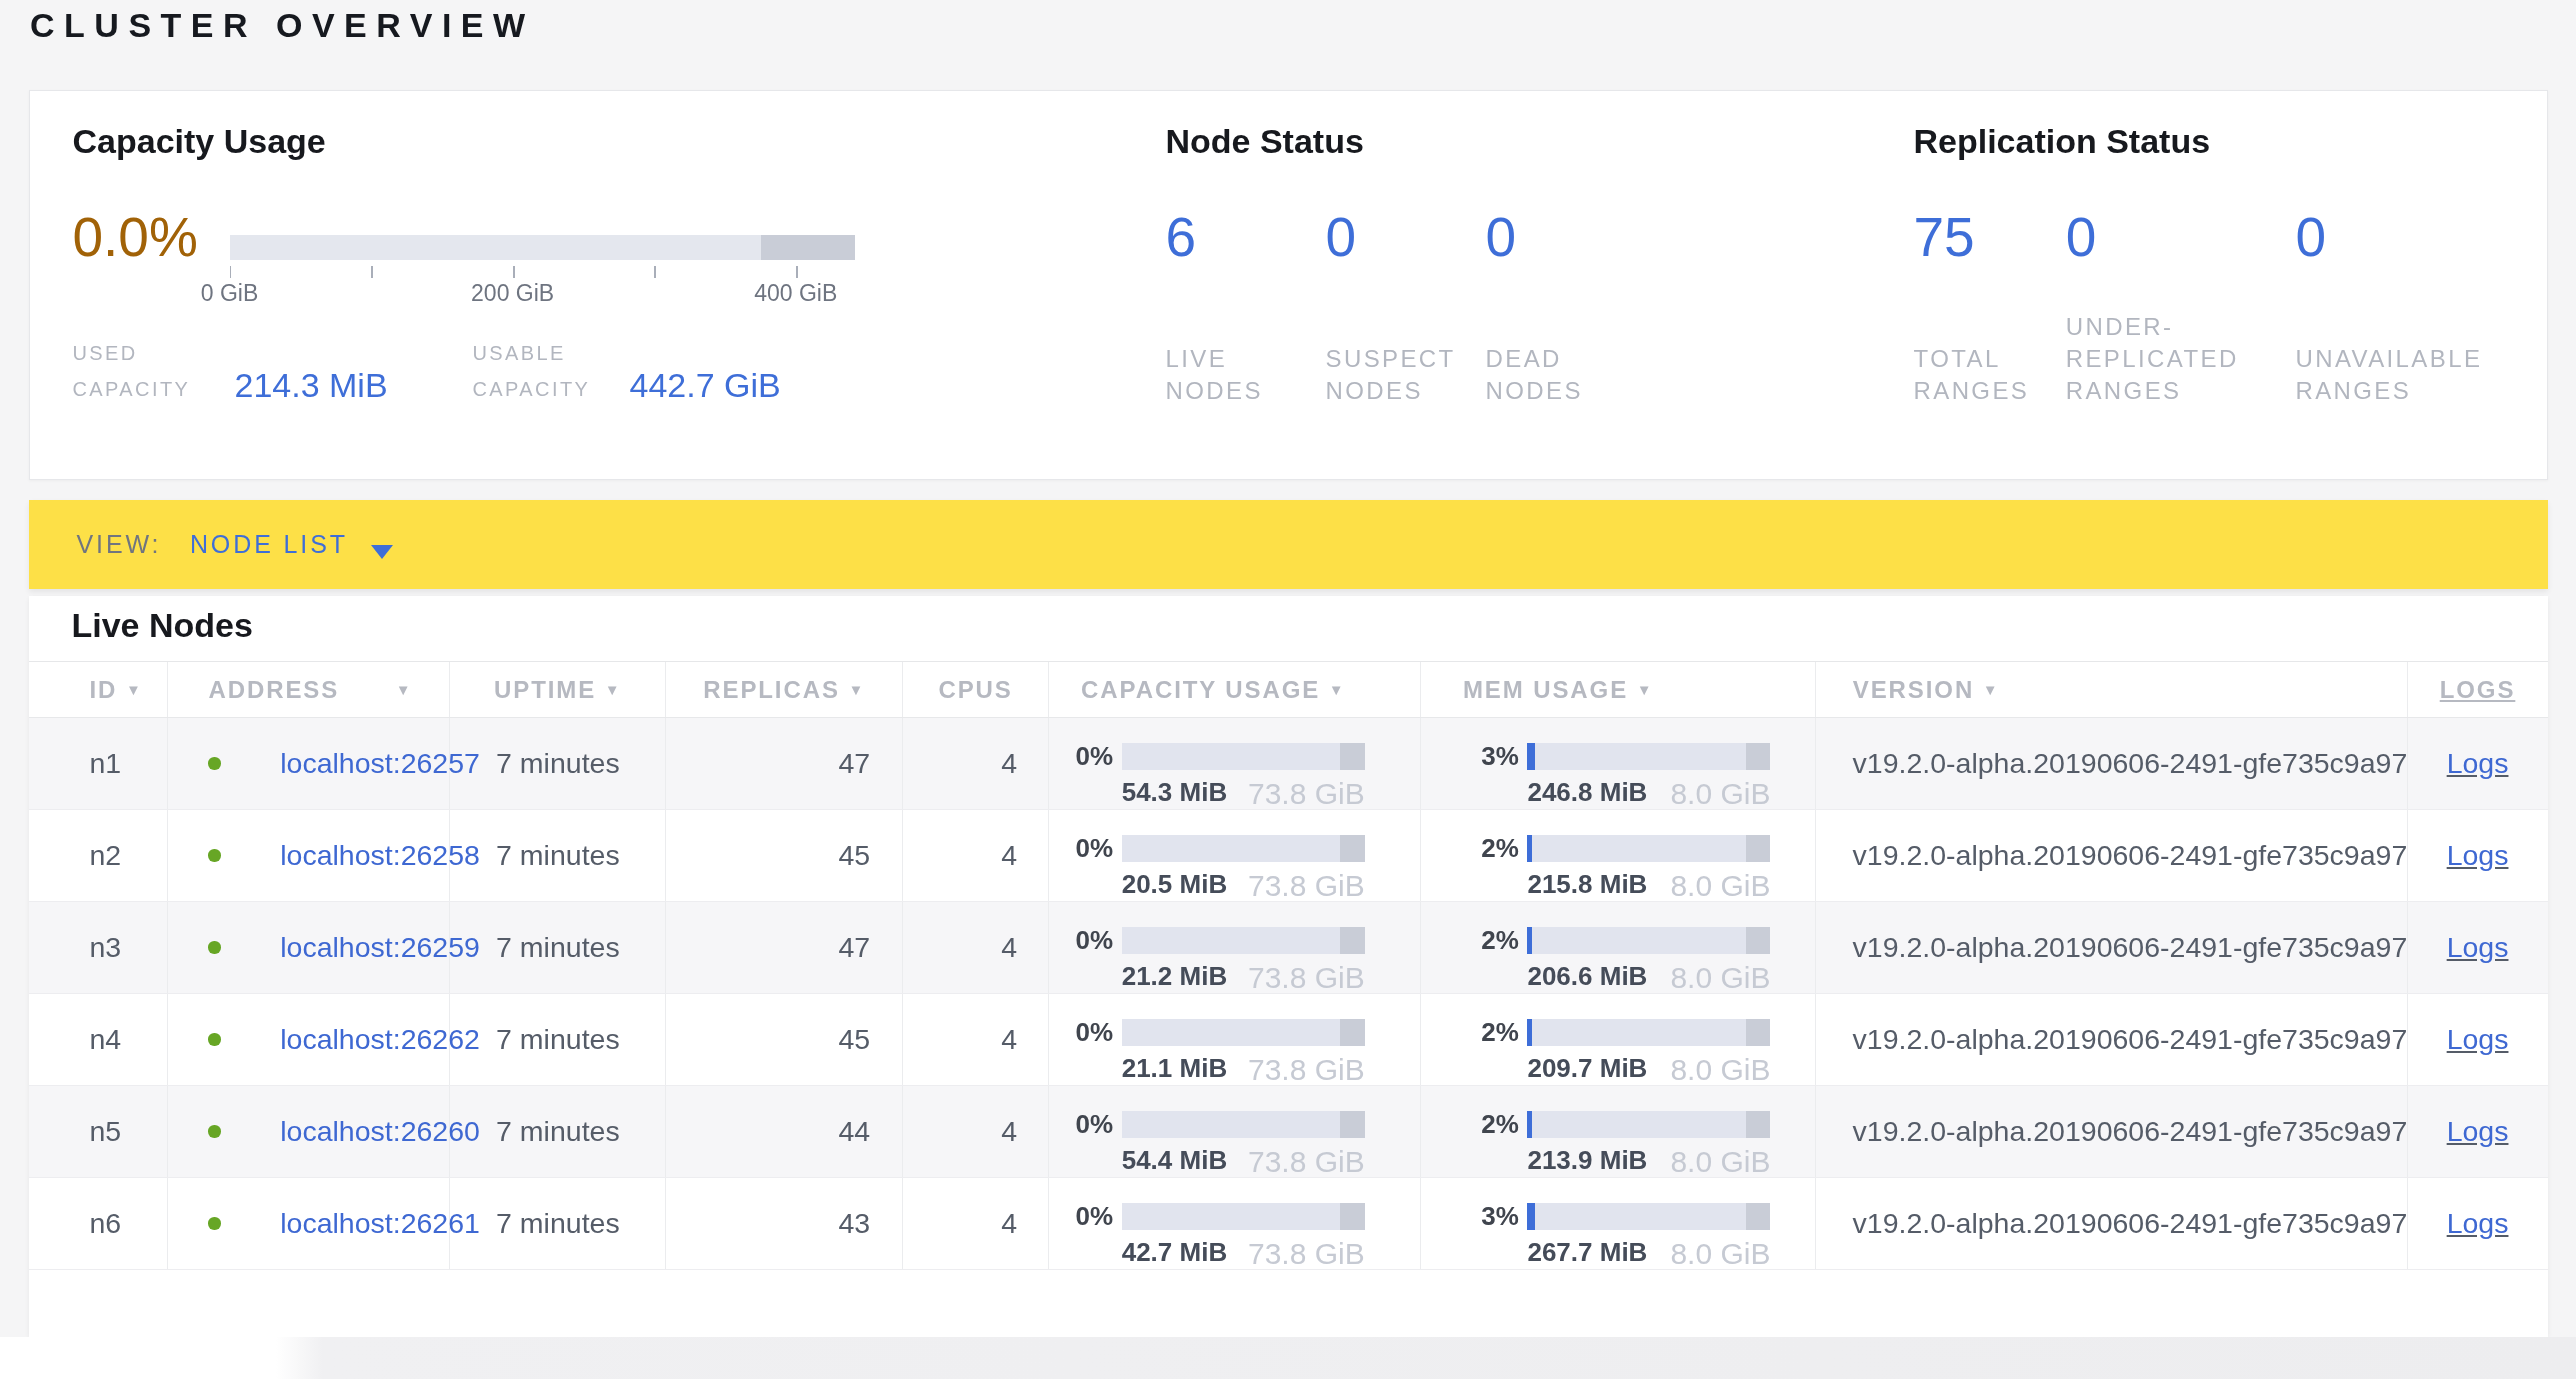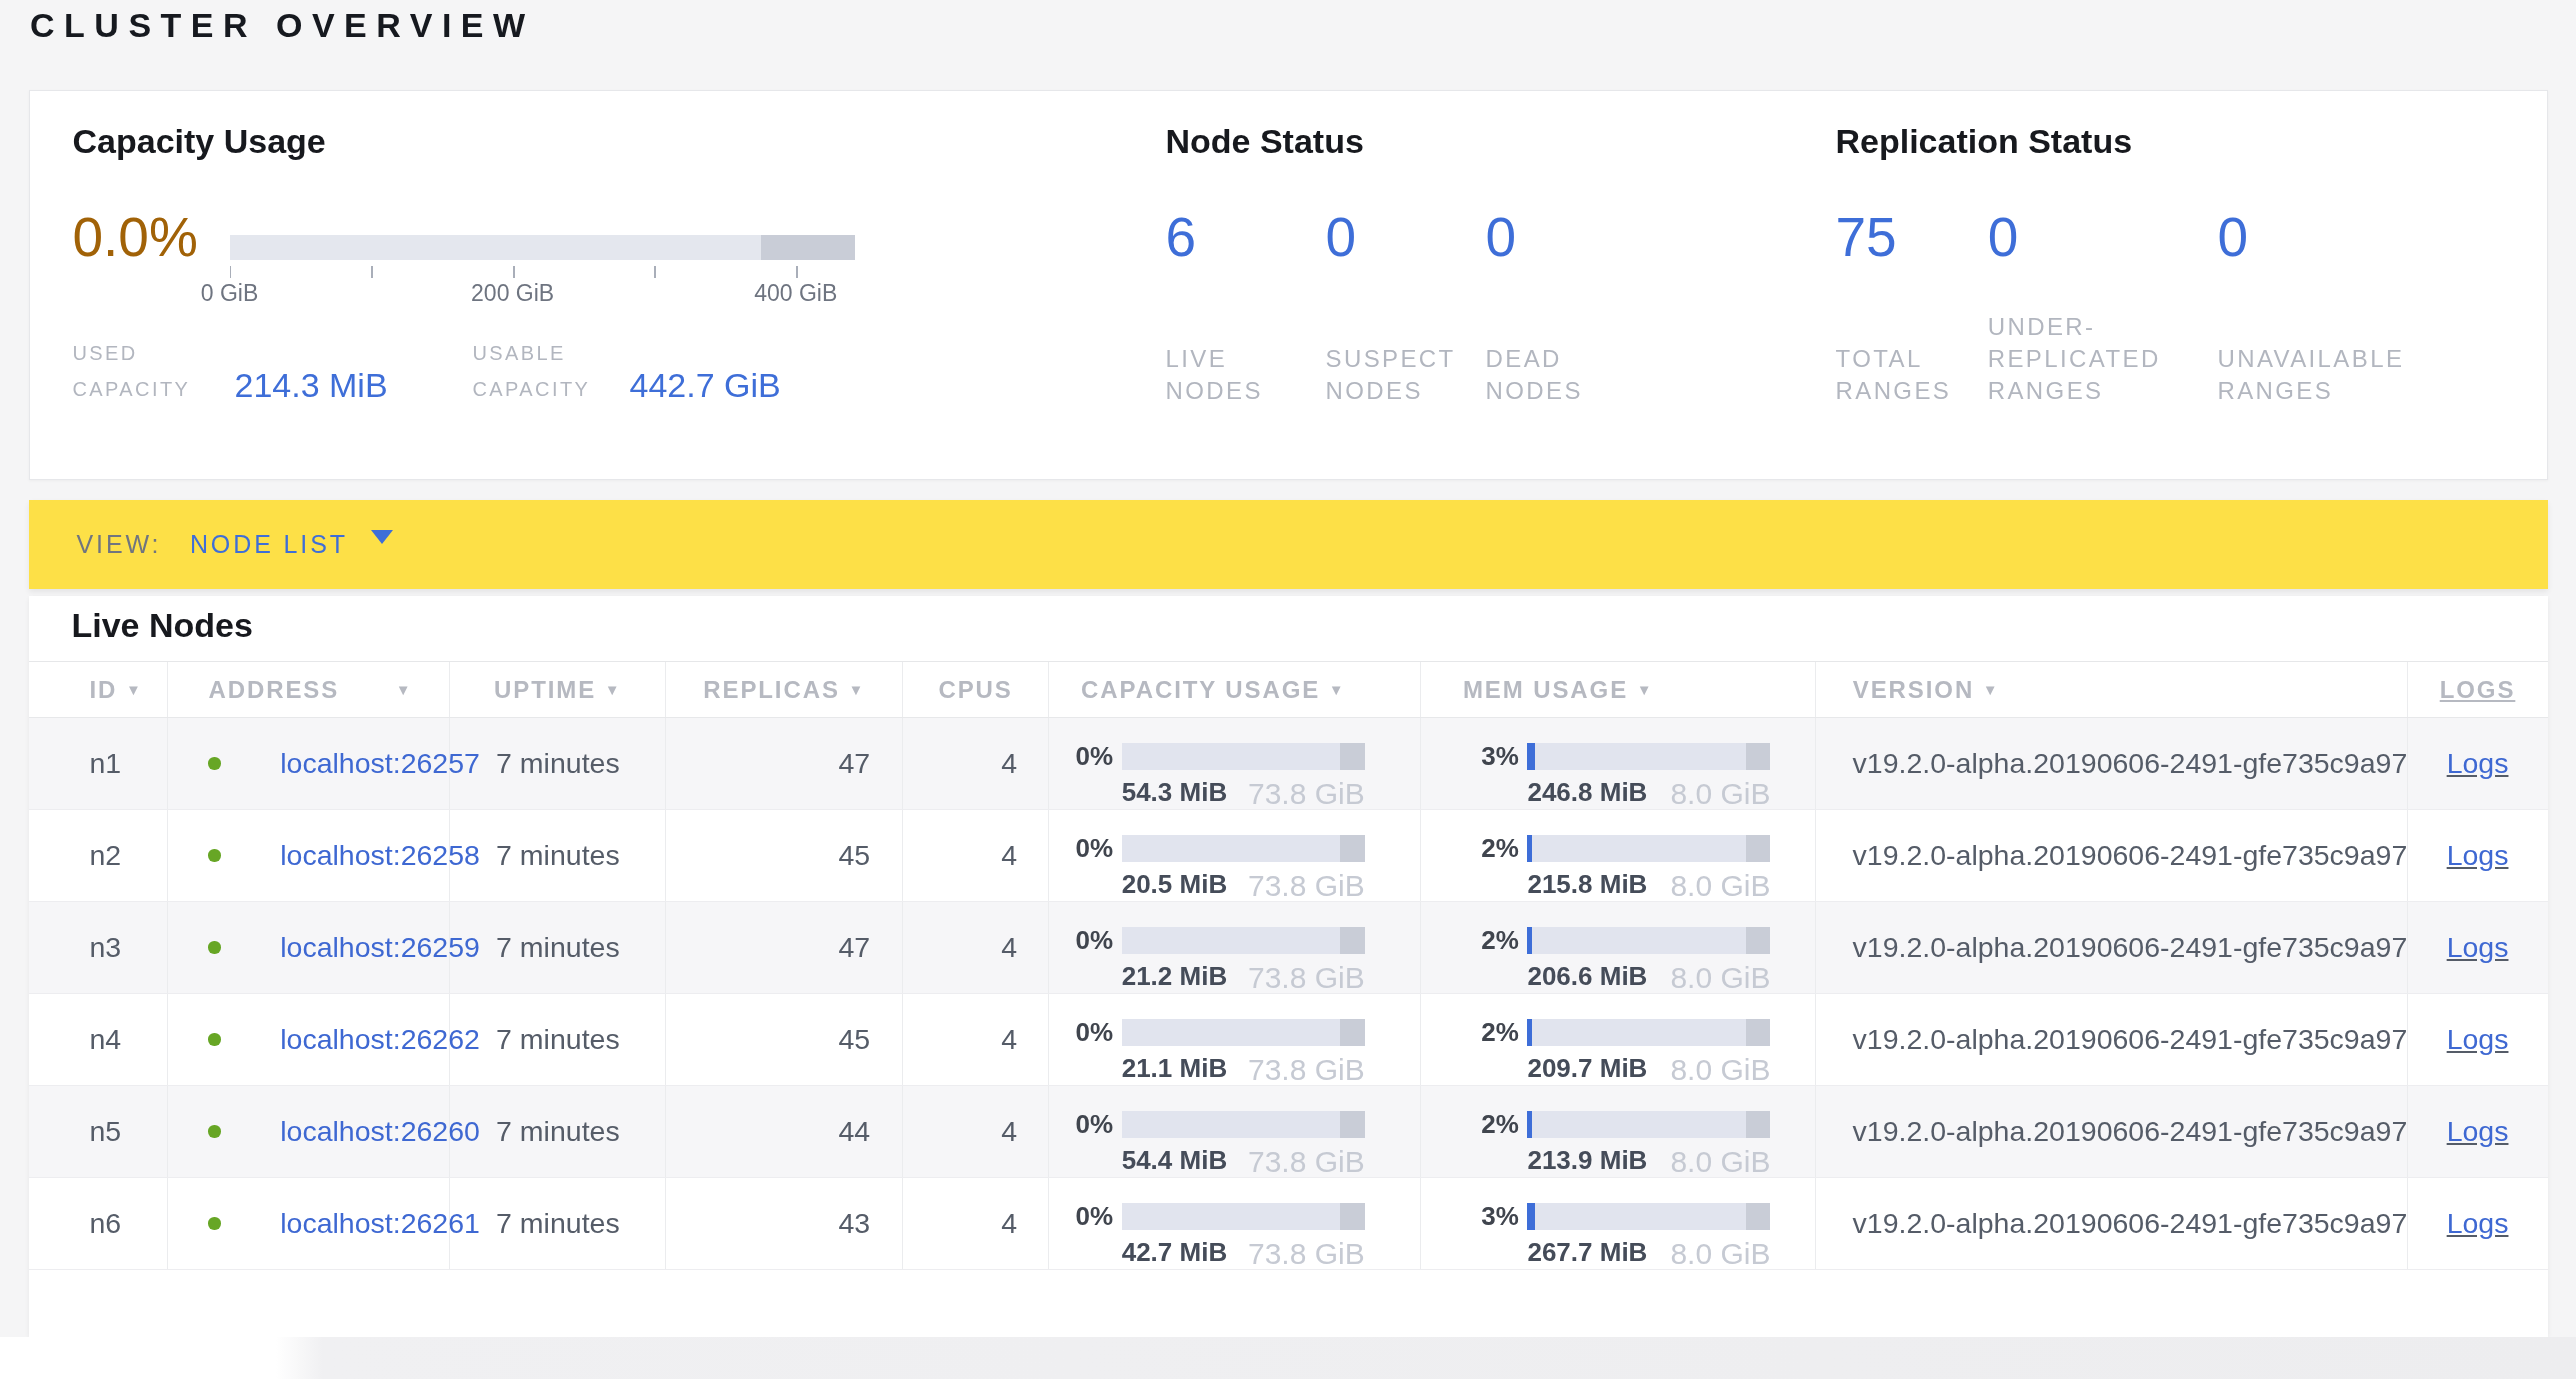--- a/index.html
+++ b/index.html
@@ -16,21 +16,21 @@
   }
   
   .summary-card{
     position:absolute;left:28.5px;top:90px;width:2519px;height:390px;
     background:#ffffff;border:1px solid #e6e7ea;box-sizing:border-box;
     box-shadow:0 1px 2.9px rgba(0,0,0,0.04);
   }
   .section{position:absolute;top:31px;height:285px;}
   .sec-capacity{left:43px;width:837px;}
   .sec-nodes{left:1136px;width:723px;}
-  .sec-repl{left:1806px;width:601px;}
+  .sec-repl{left:1884px;width:601px;}
   .sec-title{font-size:34px;font-weight:700;color:#17191e;}
   .pct-big{position:absolute;left:0;top:84px;font-size:55px;font-weight:500;color:#a16207;line-height:63px;}
   .bigbar-wrap{position:absolute;left:157px;top:113px;width:625px;}
   .bigbar{height:25px;background:#e4e7ee;position:relative;overflow:hidden;}
   .bigbar-other{position:absolute;top:0;bottom:0;right:0;background:#c9cdd7;}
   .bigticks{position:relative;height:14.3px;margin-top:3.8px;}
   .bigtick{position:absolute;top:1.9px;width:1.9px;height:12.4px;background:#a9aeb9;}
   .bigtick-labels{position:relative;height:28.5px;margin-top:1.9px;}
   .bigtick-label{position:absolute;transform:translateX(-50%);font-size:23px;color:#6e7480;white-space:nowrap;}
   .cap-label{font-size:20px;letter-spacing:2.4px;color:#b2b6bf;line-height:36px;margin-top:14px;}
@@ -51,21 +51,21 @@
   .sec-repl .stat:nth-child(3){width:auto;}
   .sec-repl .stat:nth-child(1) .stat-label{max-width:126px;}
   .sec-repl .stat:nth-child(2) .stat-label{max-width:207px;}
   .sec-repl .stat:nth-child(3) .stat-label{max-width:226px;}
   
   .view-bar{
     position:absolute;left:28.5px;top:500px;width:2519px;height:89px;background:#fde047;
     box-shadow:0 2.9px 5.7px rgba(0,0,0,0.07);display:flex;align-items:center;
   }
   .view-label{margin-left:48px;font-size:25px;letter-spacing:2.9px;color:#70757f;}
-  .view-select{margin-left:28.5px;display:flex;align-items:flex-start;cursor:pointer;}
+  .view-select{margin-left:28.5px;display:flex;align-items:flex-end;cursor:pointer;}
   .view-value{font-size:25px;letter-spacing:2.9px;color:#3e6ed8;font-weight:500;}
   .caret-down{width:0;height:0;border-left:11.4px solid transparent;border-right:11.4px solid transparent;border-top:14.3px solid #3e6ed8;margin-left:23px;}
   
   .table-card{
     position:absolute;left:28.5px;top:596px;width:2519px;height:741px;background:#fff;
     box-shadow:0 1.9px 4.8px rgba(0,0,0,0.06);
   }
   .table-title{position:absolute;left:43px;top:9.5px;font-size:34px;font-weight:700;color:#17191e;}
   .thead{
     position:absolute;top:65px;left:0;right:0;height:57px;display:flex;

